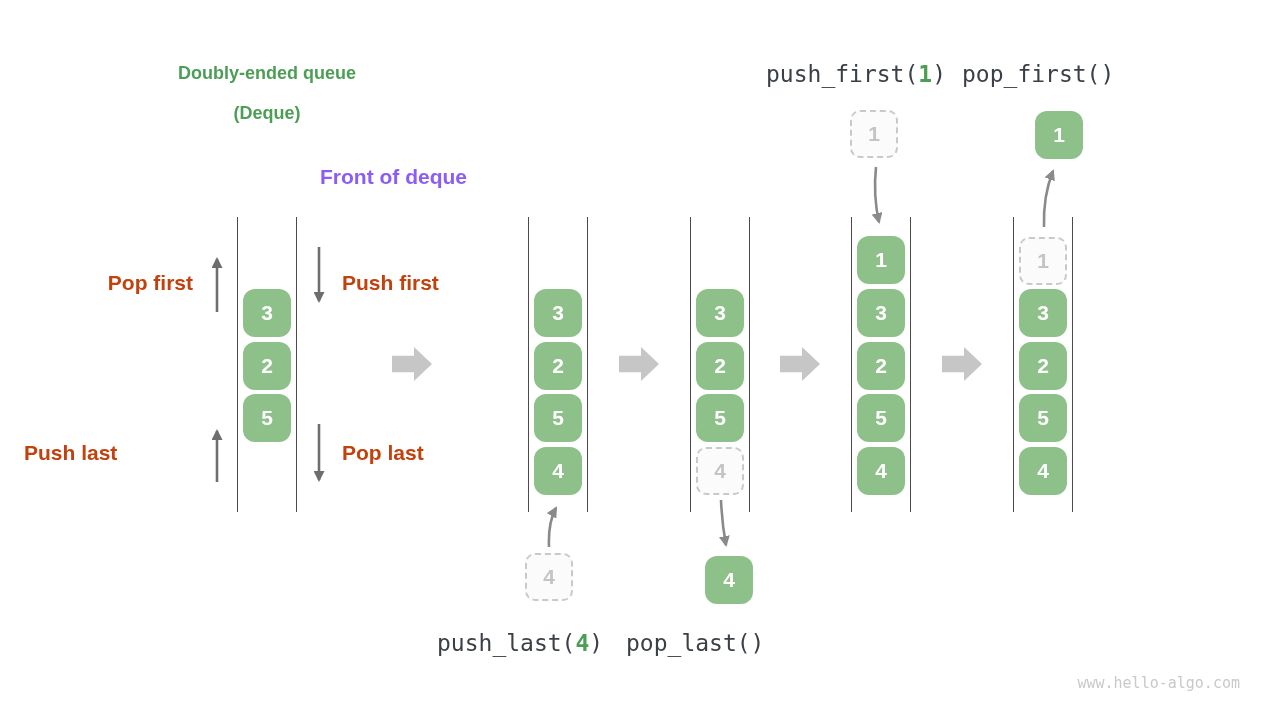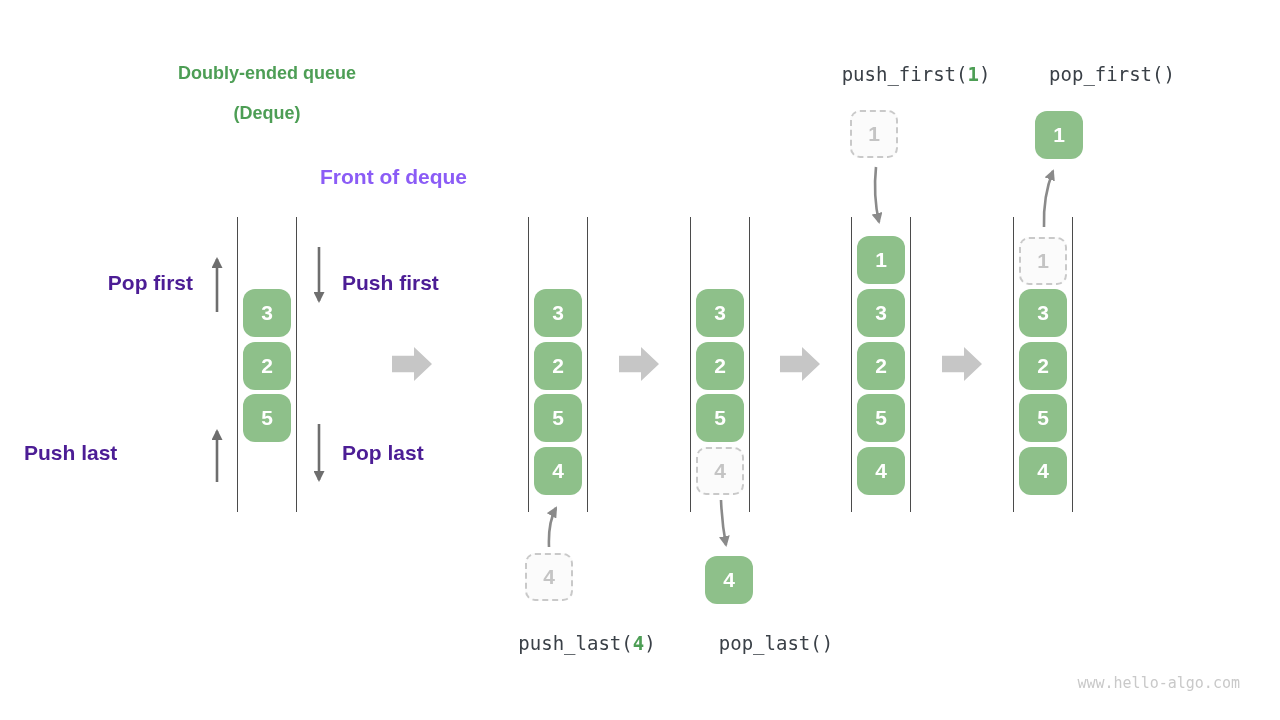--- a/index.html
+++ b/index.html
@@ -13,21 +13,21 @@
     left:67px;top:53px;width:400px;text-align:center;
     color:#4d9e55;font-size:18px;font-weight:bold;line-height:40px;
   }
   
   .front-rear{
     width:400px;left:67px;text-align:right;color:#8b5cf6;
     font-size:21px;font-weight:bold;line-height:24px;
   }
   
   .side-label{
-    color:#4c1d95;font-size:21px;font-weight:bold;line-height:24px;white-space:nowrap;
+    color:#c2410c;font-size:21px;font-weight:bold;line-height:24px;white-space:nowrap;
   }
   
   .col-lines{
     top:217px;height:295px;width:60px;
     border-left:1.5px solid #4b4b4b;border-right:1.5px solid #4b4b4b;
     box-sizing:border-box;
   }
   
   .box{
     width:48px;height:48px;border-radius:12px;background:#8ec08a;
@@ -41,22 +41,22 @@
     color:#c4c4c4;font-size:21px;font-weight:bold;
     display:flex;align-items:center;justify-content:center;
   }
   
   .block-arrow{
     width:40px;height:34px;background:#c6c6c6;
     clip-path:polygon(0% 26%,55% 26%,55% 0%,100% 50%,55% 100%,55% 74%,0% 74%);
   }
   
   .code{
-    width:300px;text-align:center;color:#3a4047;
-    font-family:"DejaVu Sans Mono", monospace;font-size:19px;line-height:26px;white-space:nowrap;
+    width:300px;text-align:left;color:#3a4047;
+    font-family:"DejaVu Sans Mono", monospace;font-size:23px;line-height:26px;white-space:nowrap;
   }
   .code .arg{color:#4d9e55;font-weight:bold;}
   .watermark{
     right:40px;top:674px;color:#c9c9c9;
     font-family:"DejaVu Sans Mono", monospace;font-size:15px;text-align:center;
   }
   svg.overlay{position:absolute;left:0;top:0;pointer-events:none;}
 </style>
 </head>
 <body>

